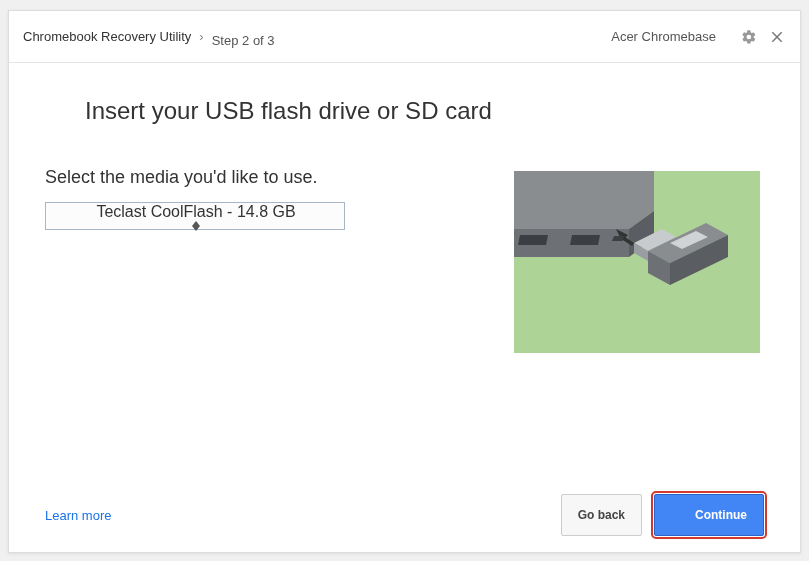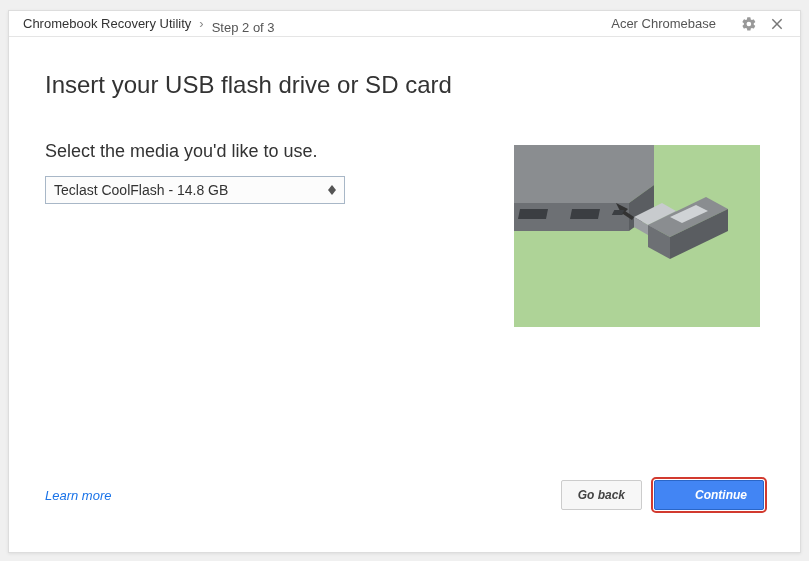--- a/index.html
+++ b/index.html
@@ -15,21 +15,21 @@
     position: absolute;
     left: 8px;
     top: 10px;
     width: 793px;
     height: 543px;
     background: #fff;
     border: 1px solid #ddd;
     box-shadow: 0 1px 3px rgba(0,0,0,0.08);
   }
   .header {
-    height: 26px;
+    height: 52px;
     border-bottom: 1px solid #e5e5e5;
     display: flex;
     align-items: center;
     padding: 12px 14px;
     color: #555;
     font-size: 13px;
   }
   .header .title { color: #333; }
   .header .chevron { margin: 0 8px; color: #888; }
   .header .step { color: #555; margin-top: 8px; }
@@ -42,38 +42,40 @@
   .content {
     position: relative;
     padding: 34px 36px 20px 36px;
     height: calc(100% - 42px);
   }
   h1 {
     font-size: 24px;
     font-weight: 400;
     color: #333;
     margin-bottom: 42px;
+    margin-left: 40px;
   }
   .prompt {
     font-size: 18px;
     color: #333;
     margin-bottom: 14px;
   }
   .select-wrap {
     width: 300px;
     height: 28px;
     border: 1px solid #a8b7c7;
     background: #fcfcfc;
     display: flex;
     align-items: center;
     padding: 0 6px 0 8px;
-    font-size: 14px;
+    font-size: 16px;
     color: #333;
     cursor: pointer;
     position: relative;
+    flex-direction: column;
   }
   .select-wrap .value { flex: 1; }
   .select-arrows {
     width: 12px;
     display: flex;
     flex-direction: column;
     align-items: center;
     color: #555;
     line-height: 0;
   }
@@ -87,31 +89,30 @@
     background: #aed397;
     overflow: hidden;
   }
   .footer {
     position: absolute;
     left: 36px;
     right: 36px;
     bottom: 26px;
     display: flex;
     align-items: center;
-    font-style: italic;
   }
   .learn-more {
     color: #1a73e8;
     font-size: 13px;
     text-decoration: none;
     cursor: pointer;
   }
   .footer .spacer { flex:1; }
   .btn {
-    height: 30px;
+    height: 42px;
     padding: 0 16px;
     border-radius: 2px;
     font-size: 12px;
     font-weight: 700;
     cursor: pointer;
     display: inline-flex;
     align-items: center;
     justify-content: center;
     margin-left: 12px;
     border: 1px solid #ccc;

